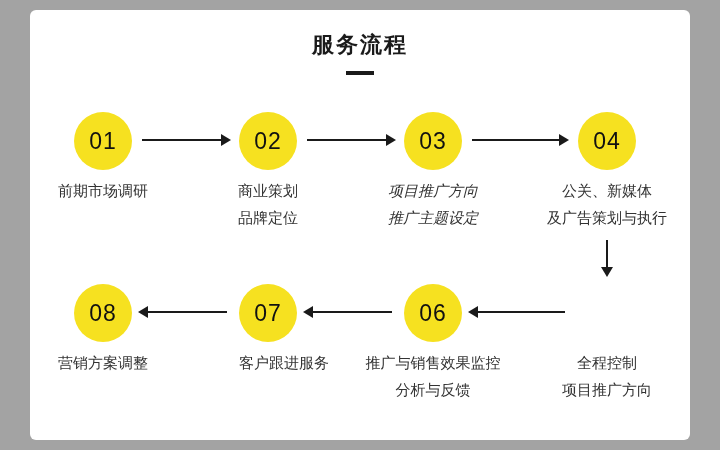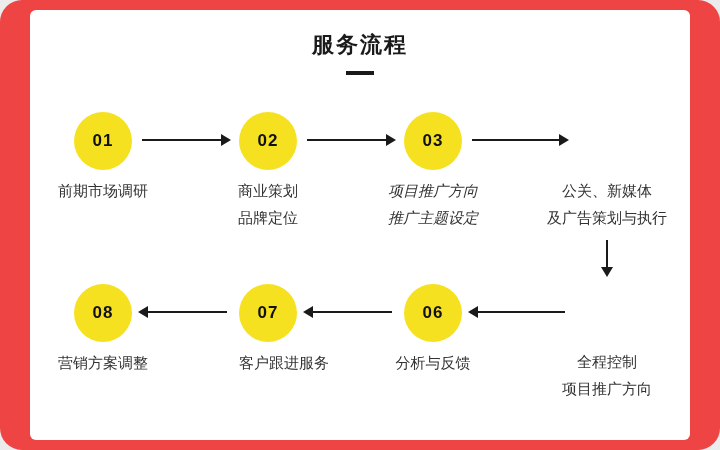--- a/index.html
+++ b/index.html
@@ -7,23 +7,22 @@
     padding: 0;
   }
   body {
     font-family: "Liberation Sans", "DejaVu Sans", sans-serif;
     background: #ECECEC;
   }
   .page {
     position: relative;
     width: 720px;
     height: 450px;
-    background: #ef4444;
+    background: #a3a3a3;
     overflow: hidden;
-    border-radius: 22px;
   }
   .card {
     position: absolute;
     left: 30px;
     top: 10px;
     width: 660px;
     height: 430px;
     background: #FFFFFF;
     border-radius: 6px;
   }
@@ -48,22 +47,22 @@
   }
   .circle {
     position: absolute;
     width: 58px;
     height: 58px;
     border-radius: 50%;
     background: #F6E120;
     display: flex;
     align-items: center;
     justify-content: center;
-    font-size: 17px;
-    font-weight: 700;
+    font-size: 23px;
+    font-weight: 400;
     color: #111111;
     letter-spacing: 1px;
   }
   .step-label {
     position: absolute;
     width: 220px;
     text-align: center;
     font-size: 15px;
     color: #333333;
     line-height: 27px;
@@ -114,20 +113,21 @@
 
 <div class="page">
   <div class="card"></div>
 
   <div class="title">服务流程</div>
   <div class="title-dash"></div>
 
   <div class="circle" style="left:74px; top:112px;">01</div>
   <div class="circle" style="left:239px; top:112px;">02</div>
   <div class="circle" style="left:404px; top:112px;">03</div>
+  <div class="circle" style="left:578px; top:112px;">04</div>
 
   <div class="h-arrow right" style="left:142px; top:139px; width:80px;"></div>
   <div class="h-arrow right" style="left:307px; top:139px; width:80px;"></div>
   <div class="h-arrow right" style="left:472px; top:139px; width:88px;"></div>
 
   <div class="step-label" style="left:-7px; top:177px;">
     <div>前期市场调研</div>
     <div></div>
   </div>
   <div class="step-label" style="left:158px; top:177px;">
@@ -155,19 +155,20 @@
 
   <div class="step-label" style="left:-7px; top:349px;">
     <div>营销方案调整</div>
     <div></div>
   </div>
   <div class="step-label" style="left:174px; top:349px;">
     <div>客户跟进服务</div>
     <div></div>
   </div>
   <div class="step-label" style="left:323px; top:349px;">
+    <div>推广与销售效果监控</div>
     <div>分析与反馈</div>
   </div>
-  <div class="step-label" style="left:497px; top:349px;font-family:Liberation Serif, serif;">
+  <div class="step-label" style="left:497px; top:349px;">
     <div>全程控制</div>
     <div>项目推广方向</div>
   </div>
 </div>
 
 </body></html>

